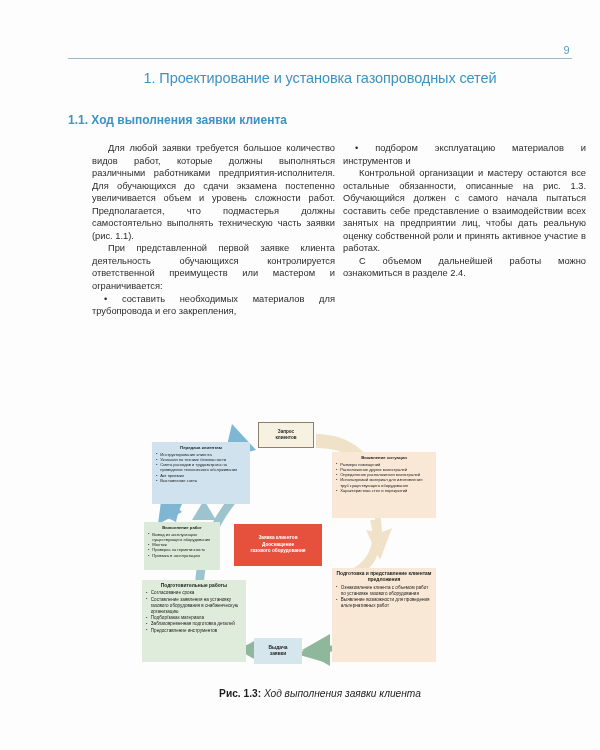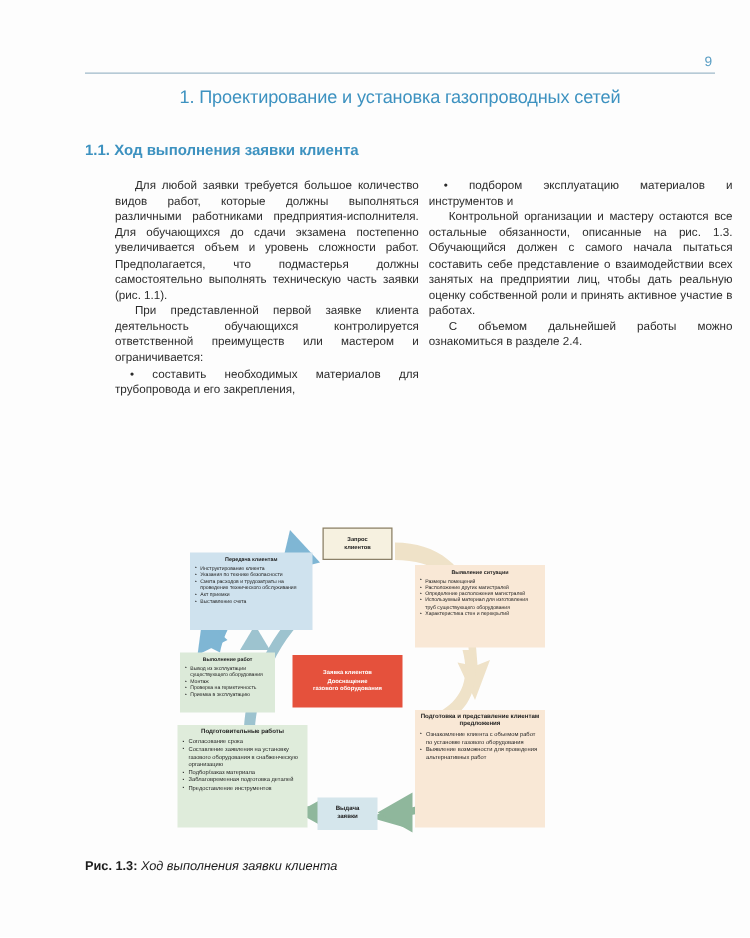--- a/index.html
+++ b/index.html
@@ -169,21 +169,21 @@
     width: 48px; height: 26px;
     background: #d5e6ec;
     display: flex; align-items: center; justify-content: center;
   }
   #n-issue .ttl { font-size: 4.9px; line-height: 6.4px; margin: 0; }
 
   .fig-caption {
     position: absolute;
     left: 68px; top: 688px;
     width: 504px;
-    text-align: left;
+    text-align: center;
     font-size: 10.2px;
     color: #1d1d1d;
   }
   .fig-caption b { font-weight: bold; }
   .fig-caption i { font-style: italic; }
 </style>
 </head>
 <body>
 
 <div id="page">

